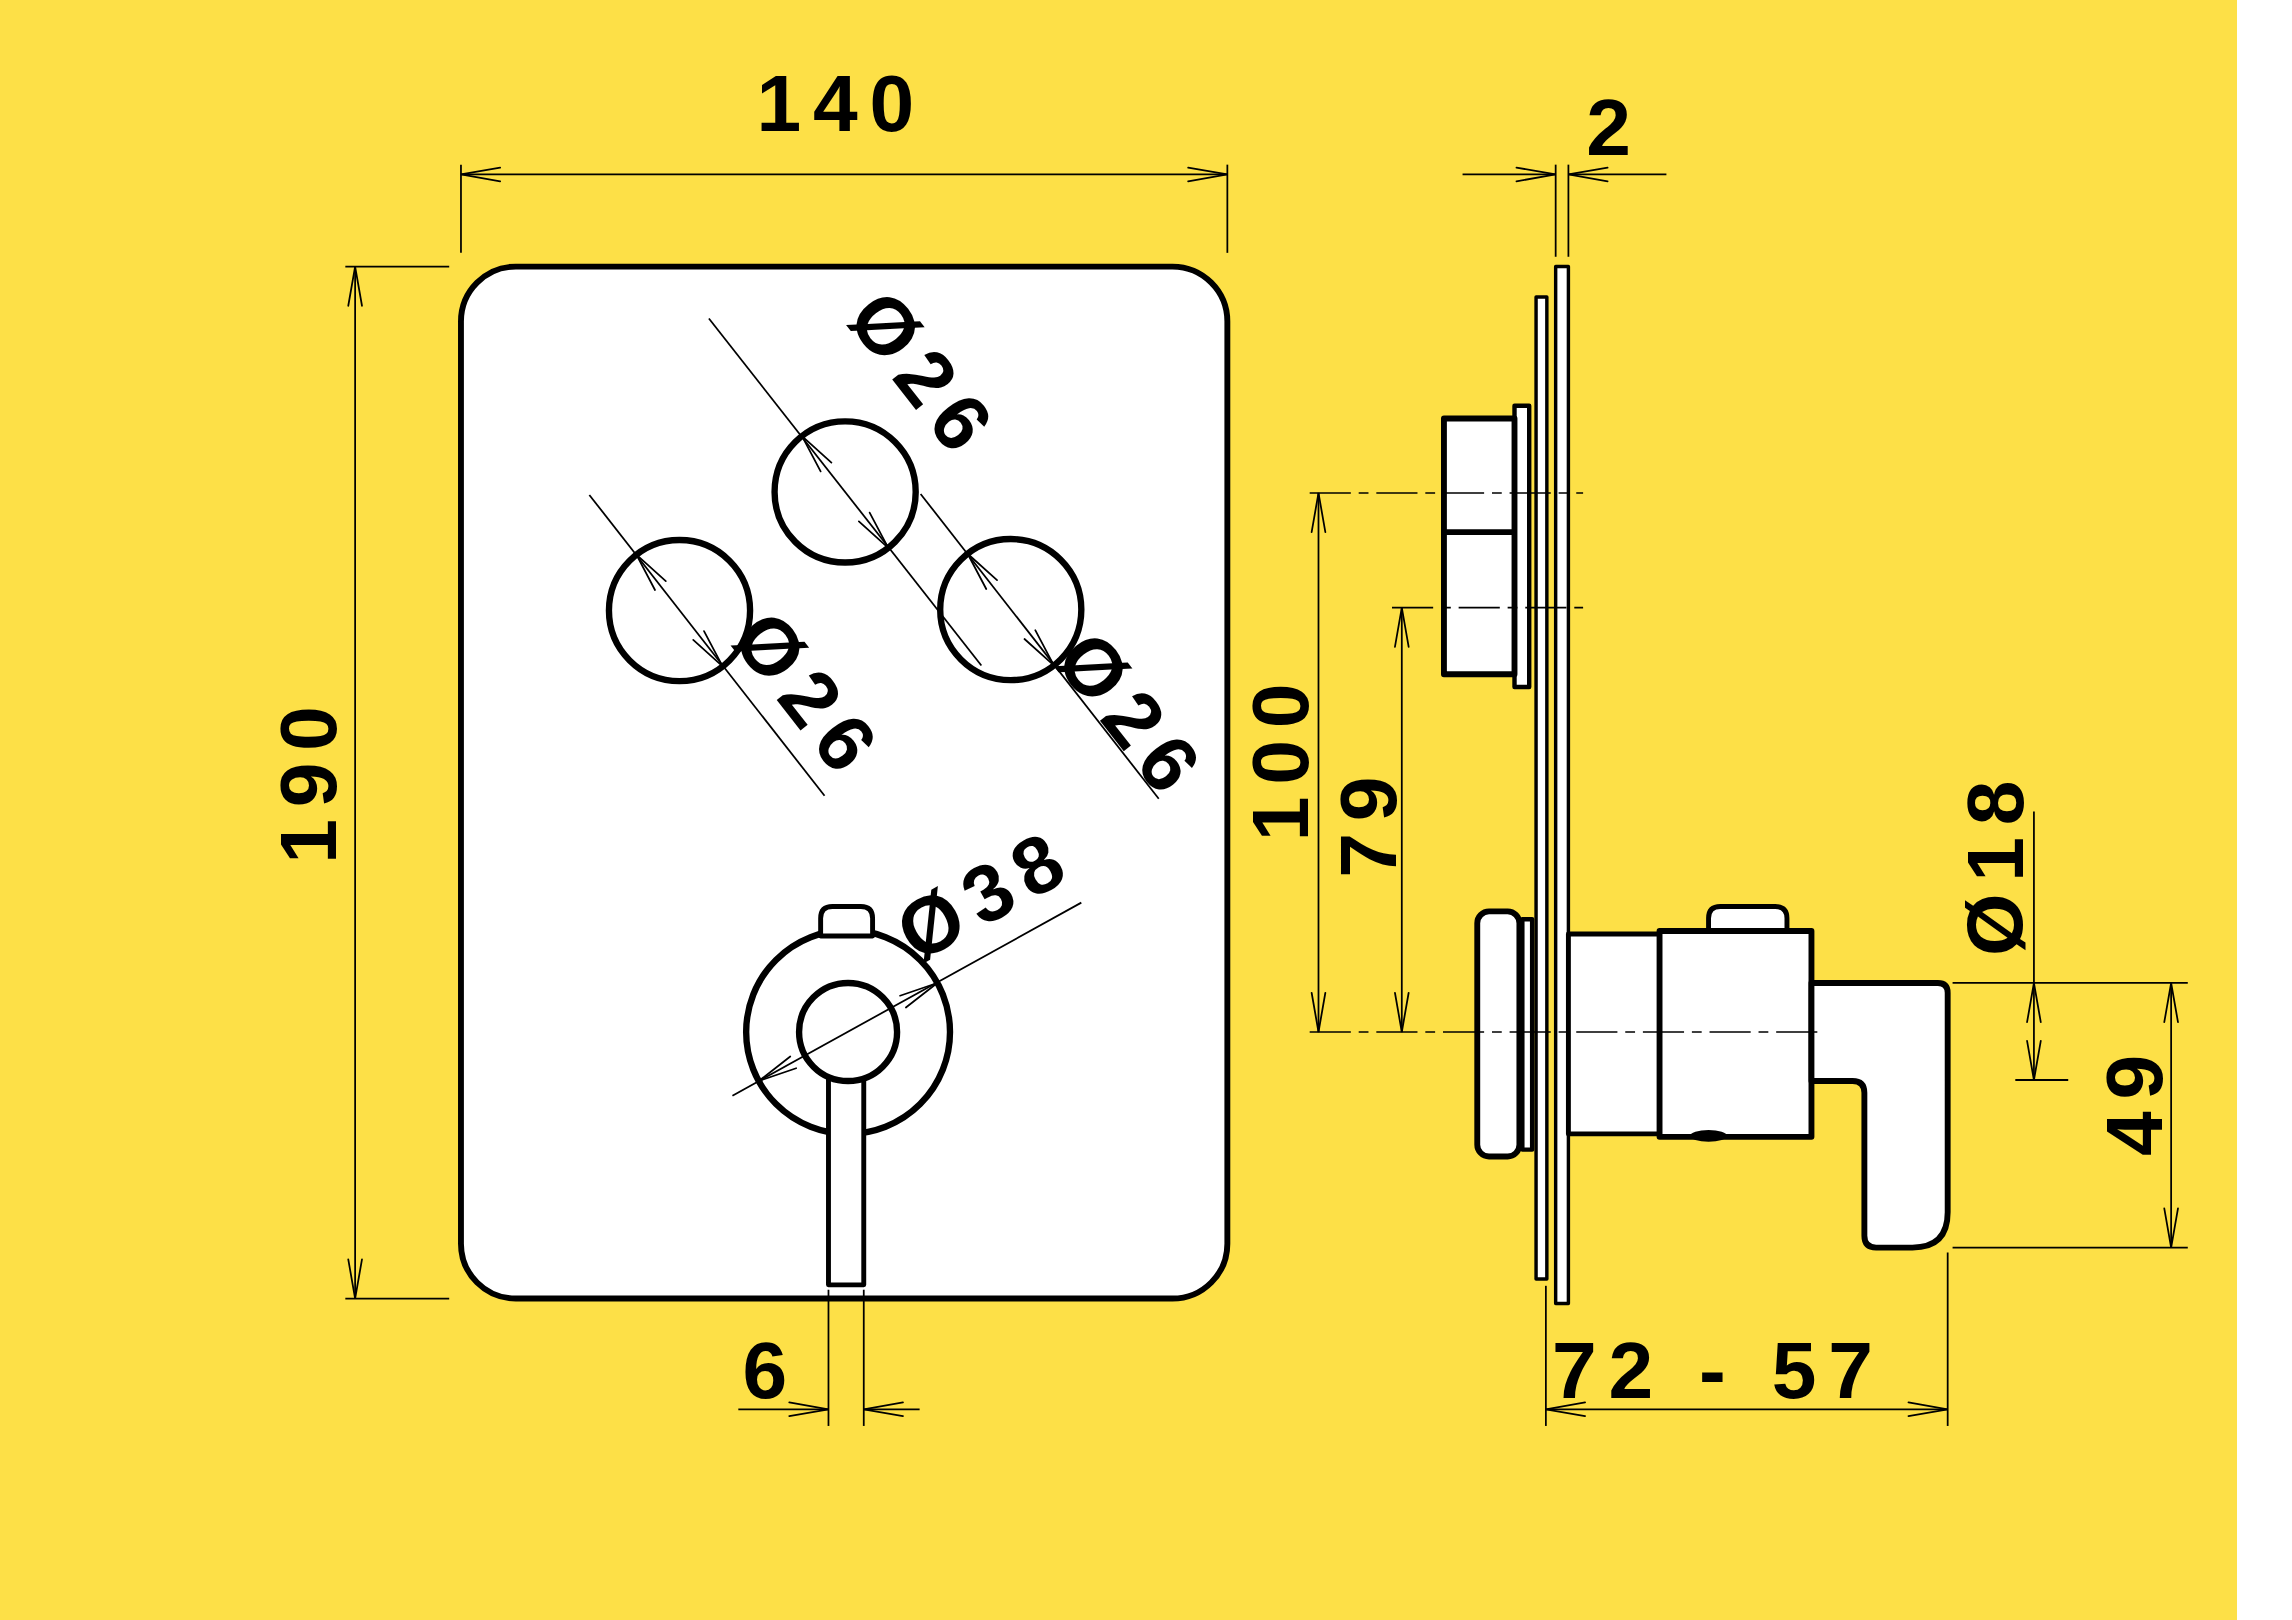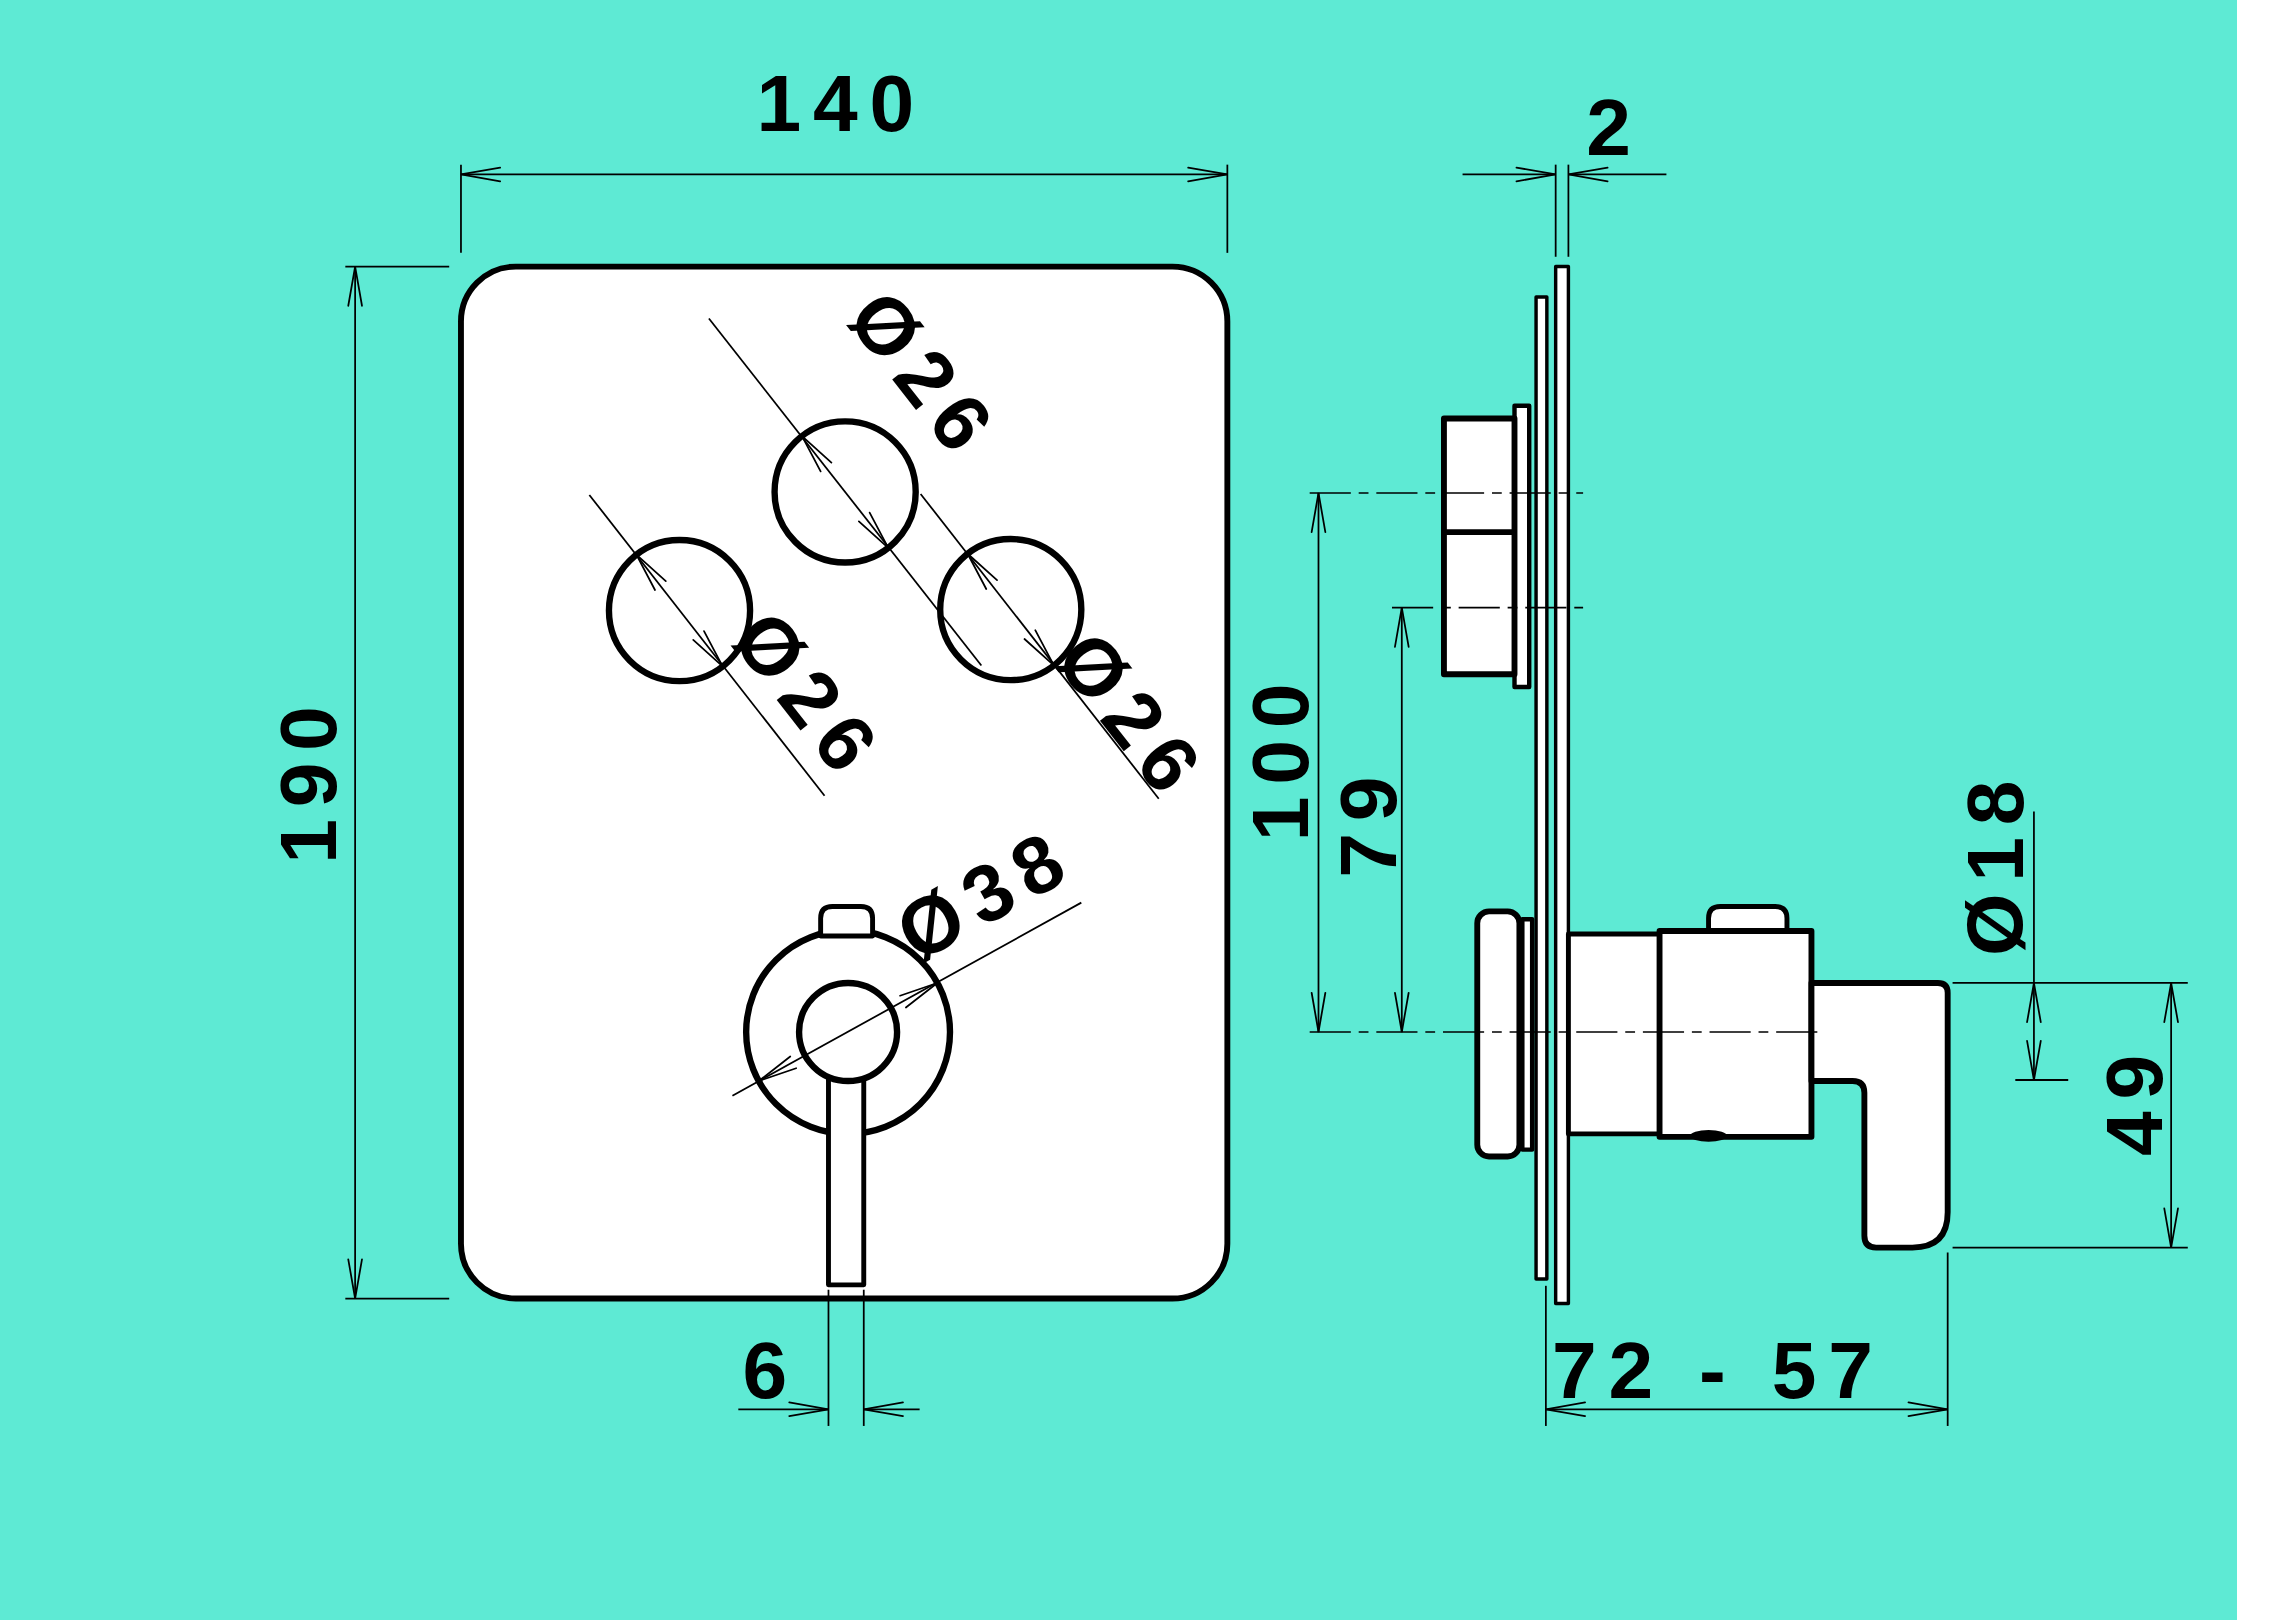--- a/index.html
+++ b/index.html
@@ -1,19 +1,19 @@
 <!DOCTYPE html>
 <html><head>
 <meta charset="utf-8">
 <style>
   html,body{margin:0;padding:0;background:#ffffff;}
   .sheet{
     position:relative;
     width:2237px;height:1620px;
-    background:#5eead4;
+    background:#fde047;
     font-family:"Liberation Sans", sans-serif;
   }
   svg{display:block;}
   .outline{fill:#ffffff;stroke:#000000;stroke-width:6;stroke-linejoin:round;}
   .outline-med{fill:#ffffff;stroke:#000000;stroke-width:4.5;stroke-linejoin:round;}
   .outline-thin{fill:#ffffff;stroke:#000000;stroke-width:3.5;stroke-linejoin:round;}
   .dim{stroke:#000000;stroke-width:1.8;fill:none;}
   .centerline{stroke:#000000;stroke-width:1.6;fill:none;stroke-dasharray:42 8 10 8;}
   .arrow{stroke:#000000;stroke-width:1.8;fill:none;stroke-linecap:round;}
   .dimtext{

